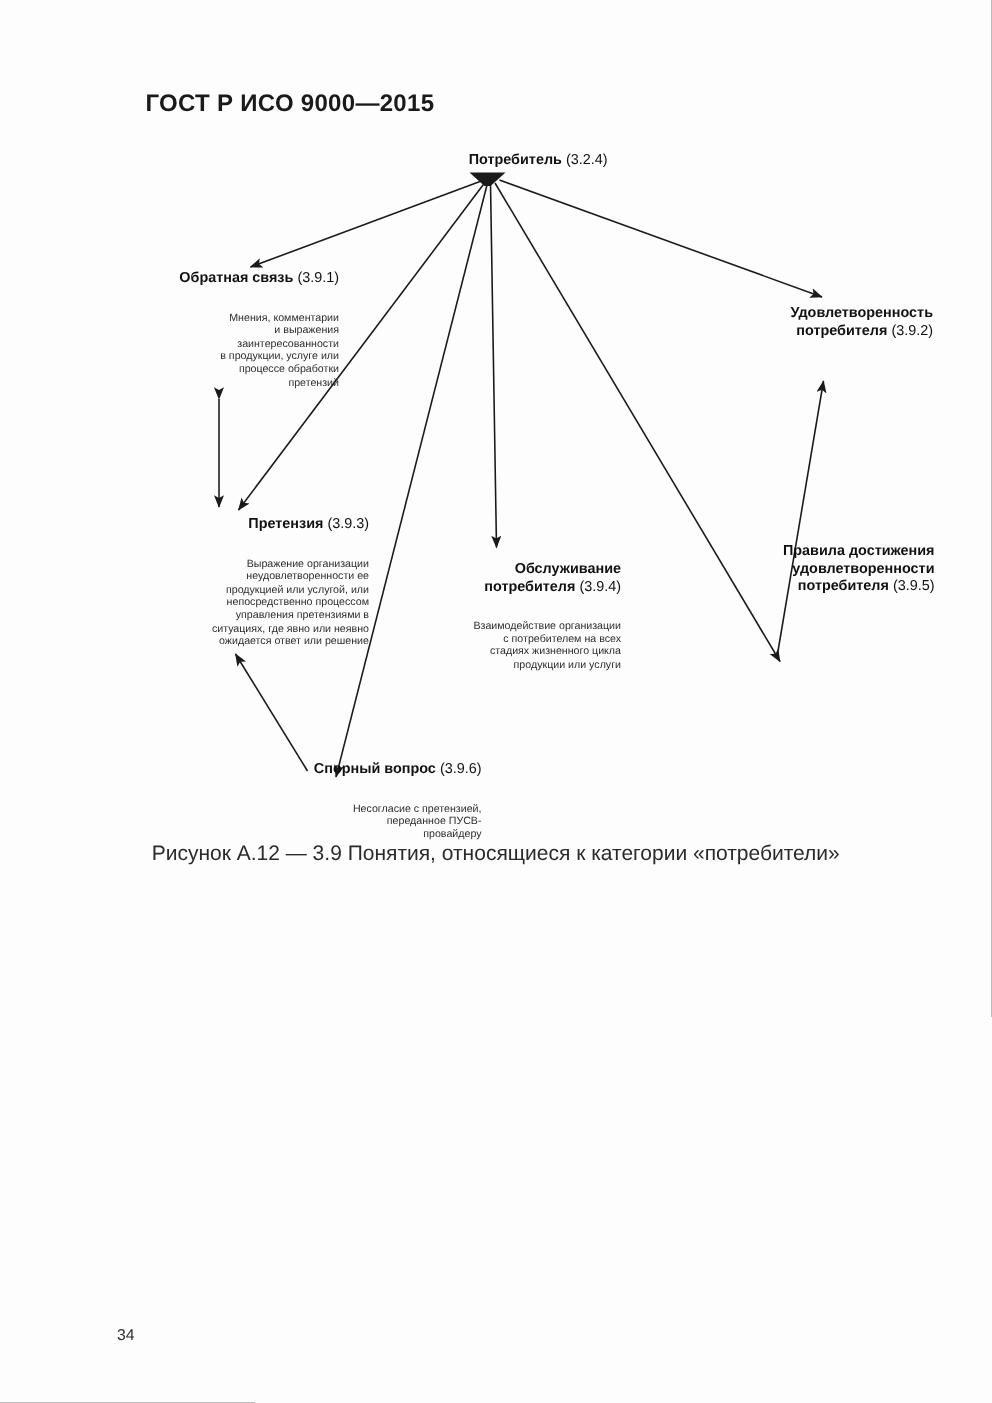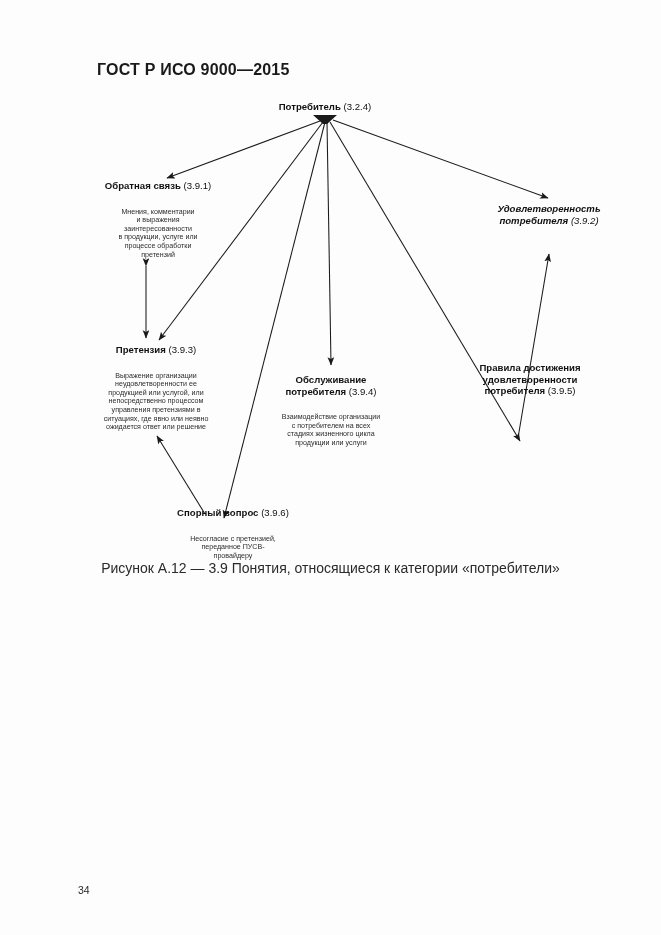--- a/index.html
+++ b/index.html
@@ -44,21 +44,21 @@
   svg.arrows {
     position: absolute;
     left: 0;
     top: 0;
     width: 661px;
     height: 935px;
     pointer-events: none;
   }
   .node {
     position: absolute;
-    text-align: center;
+    text-align: right;
   }
   .node .title {
     font-size: 9.6px;
     font-weight: bold;
     line-height: 11.6px;
     color: #111;
     white-space: nowrap;
   }
   .node .title .ref {
     font-weight: normal;
@@ -115,34 +115,34 @@
       <line x1="518" y1="438" x2="549" y2="254" stroke="#1a1a1a" stroke-width="1.05" marker-end="url(#ah)"></line>
     </svg>
 
     <div class="node" style="left:245px; top:101px; width:160px;">
       <div class="title">
         <span>Потребитель</span>
         <span class="ref">(3.2.4)</span>
       </div>
     </div>
 
-    <div class="node" style="left:78px; top:180px; width:160px;">
+    <div class="node" style="left:66px; top:180px; width:160px;">
       <div class="title">
         <span>Обратная связь</span>
         <span class="ref">(3.9.1)</span>
       </div>
       <div class="body">Мнения, комментарии
 и выражения
 заинтересованности
 в продукции, услуге или
 процессе обработки
 претензий</div>
     </div>
 
-    <div class="node" style="left:460px; top:203px; width:178px;font-style:italic;">
+    <div class="node" style="left:444px; top:203px; width:178px;">
       <div class="title wrap">
         <span style="white-space:pre-line;">Удовлетворенность
 потребителя</span>
         <span class="ref">(3.9.2)</span>
       </div>
     </div>
 
     <div class="node" style="left:66px; top:344px; width:180px;">
       <div class="title">
         <span>Претензия</span>

